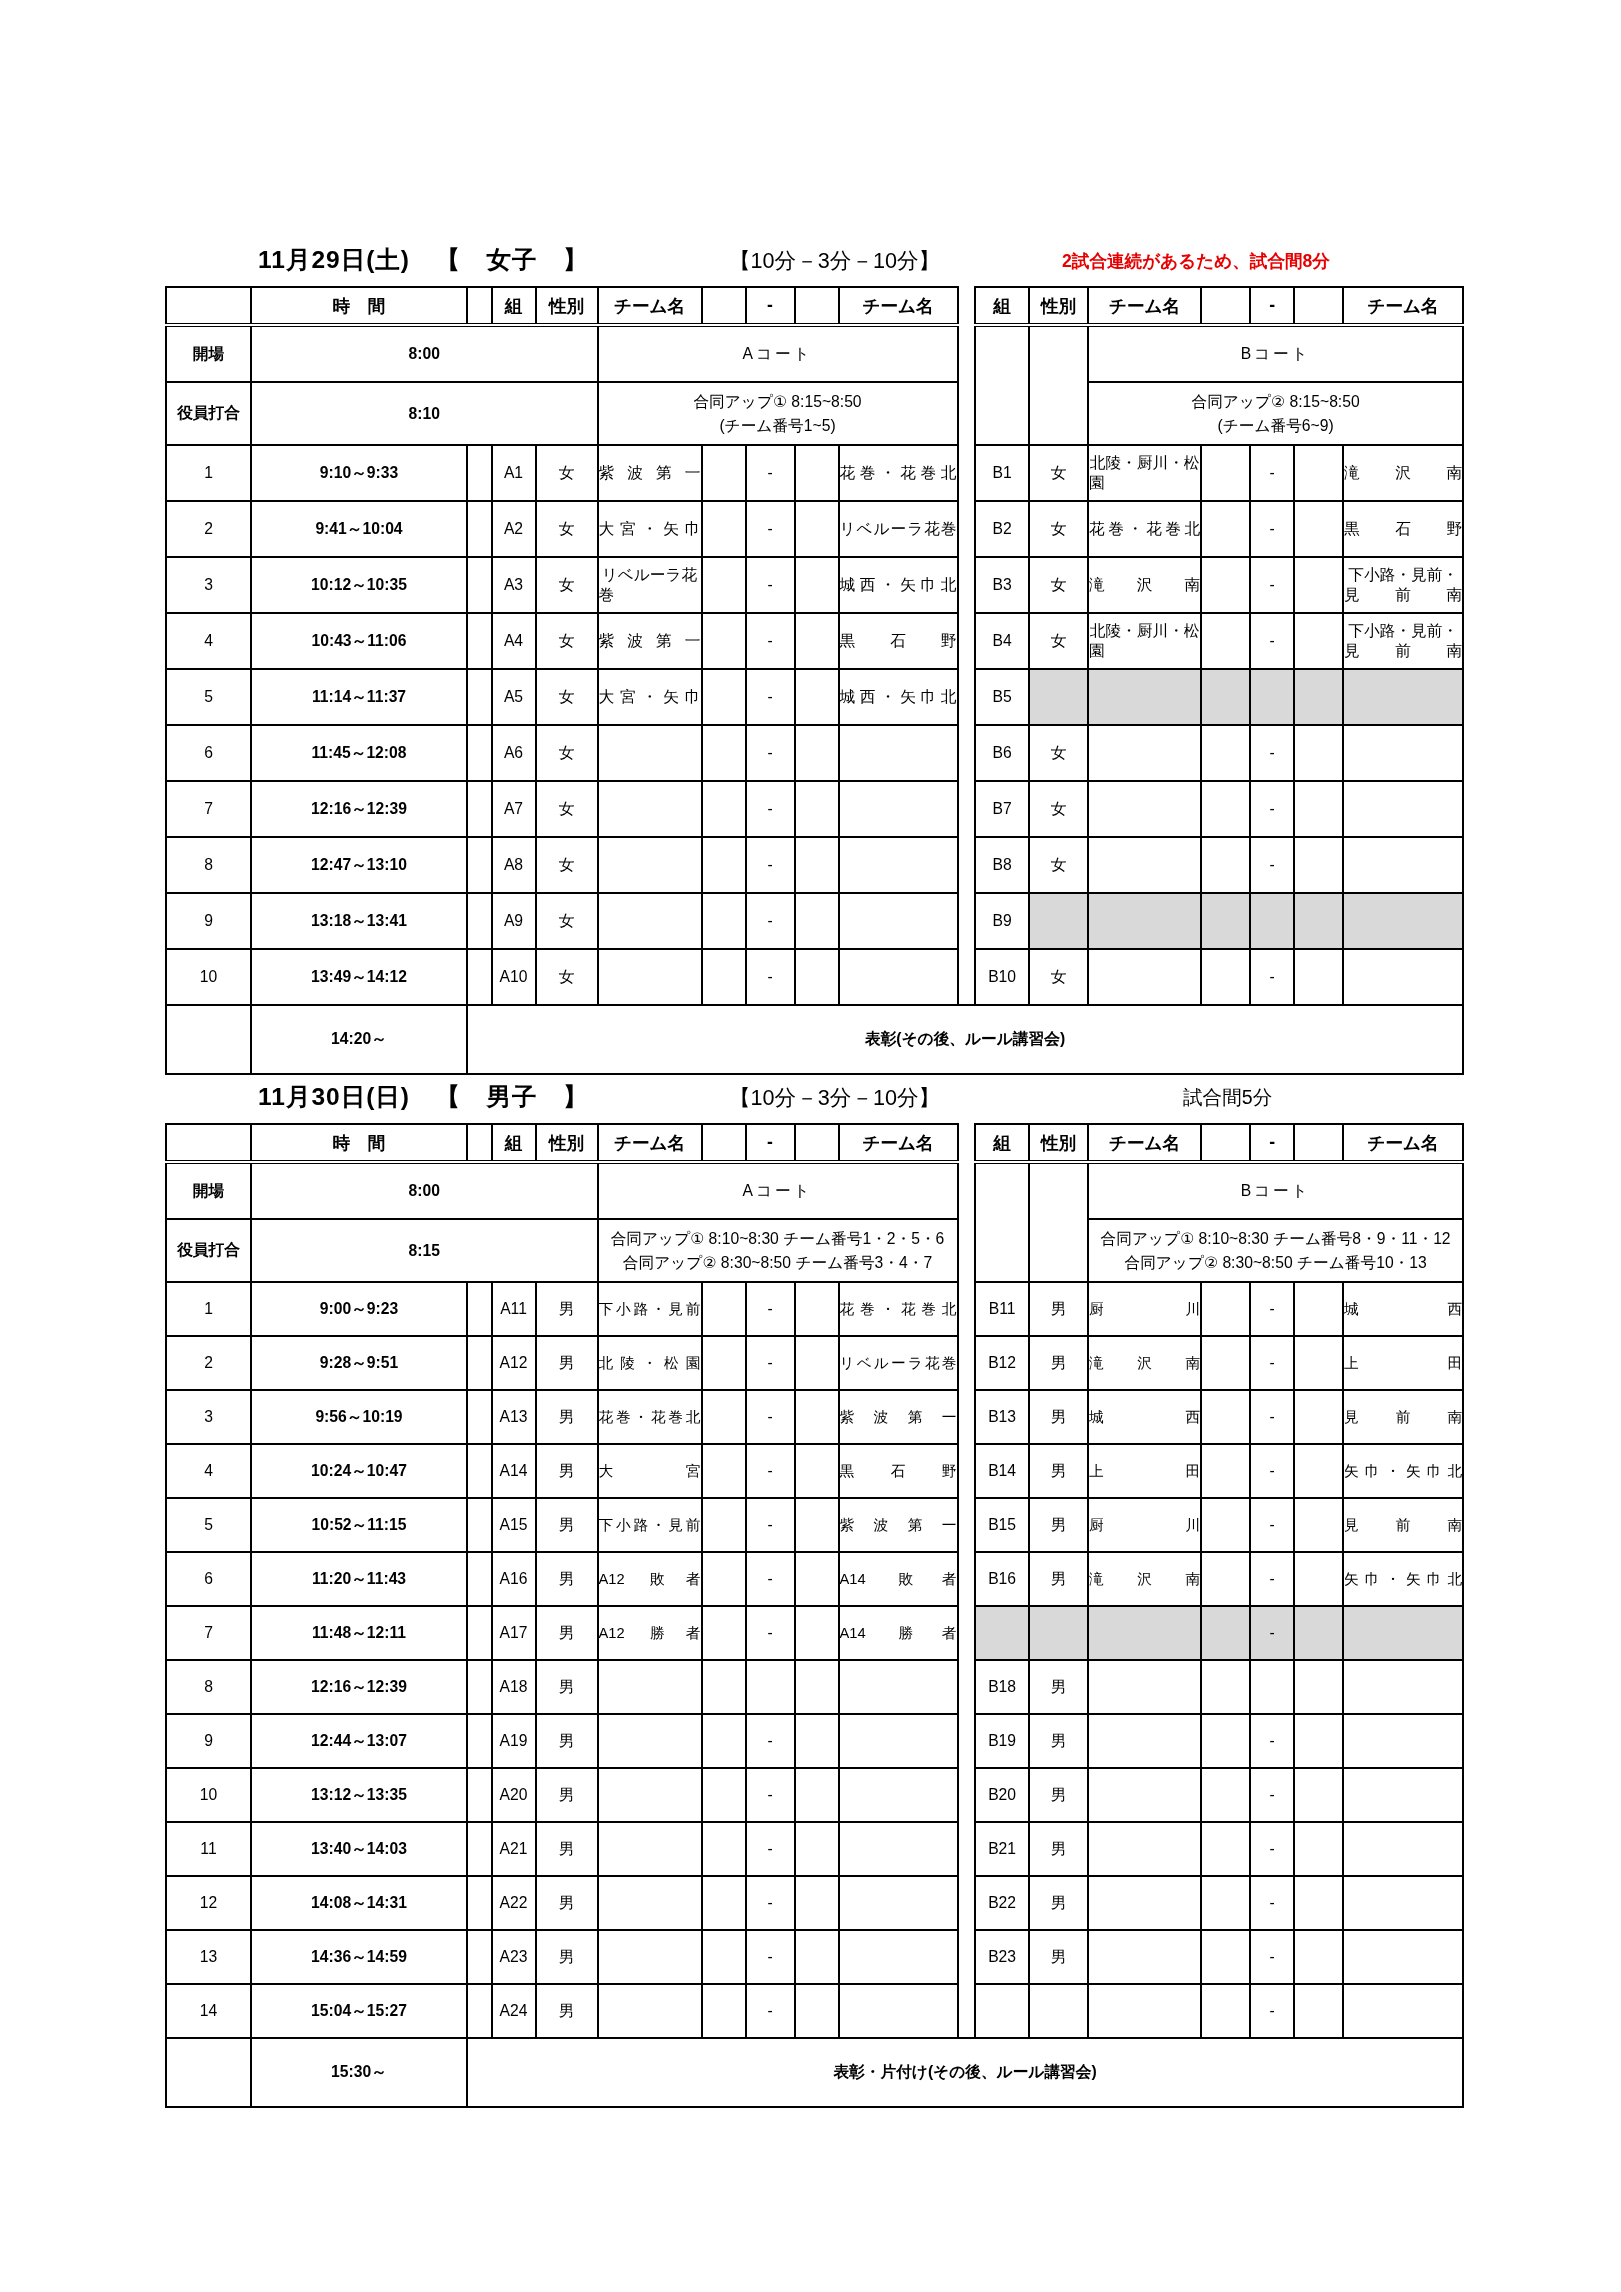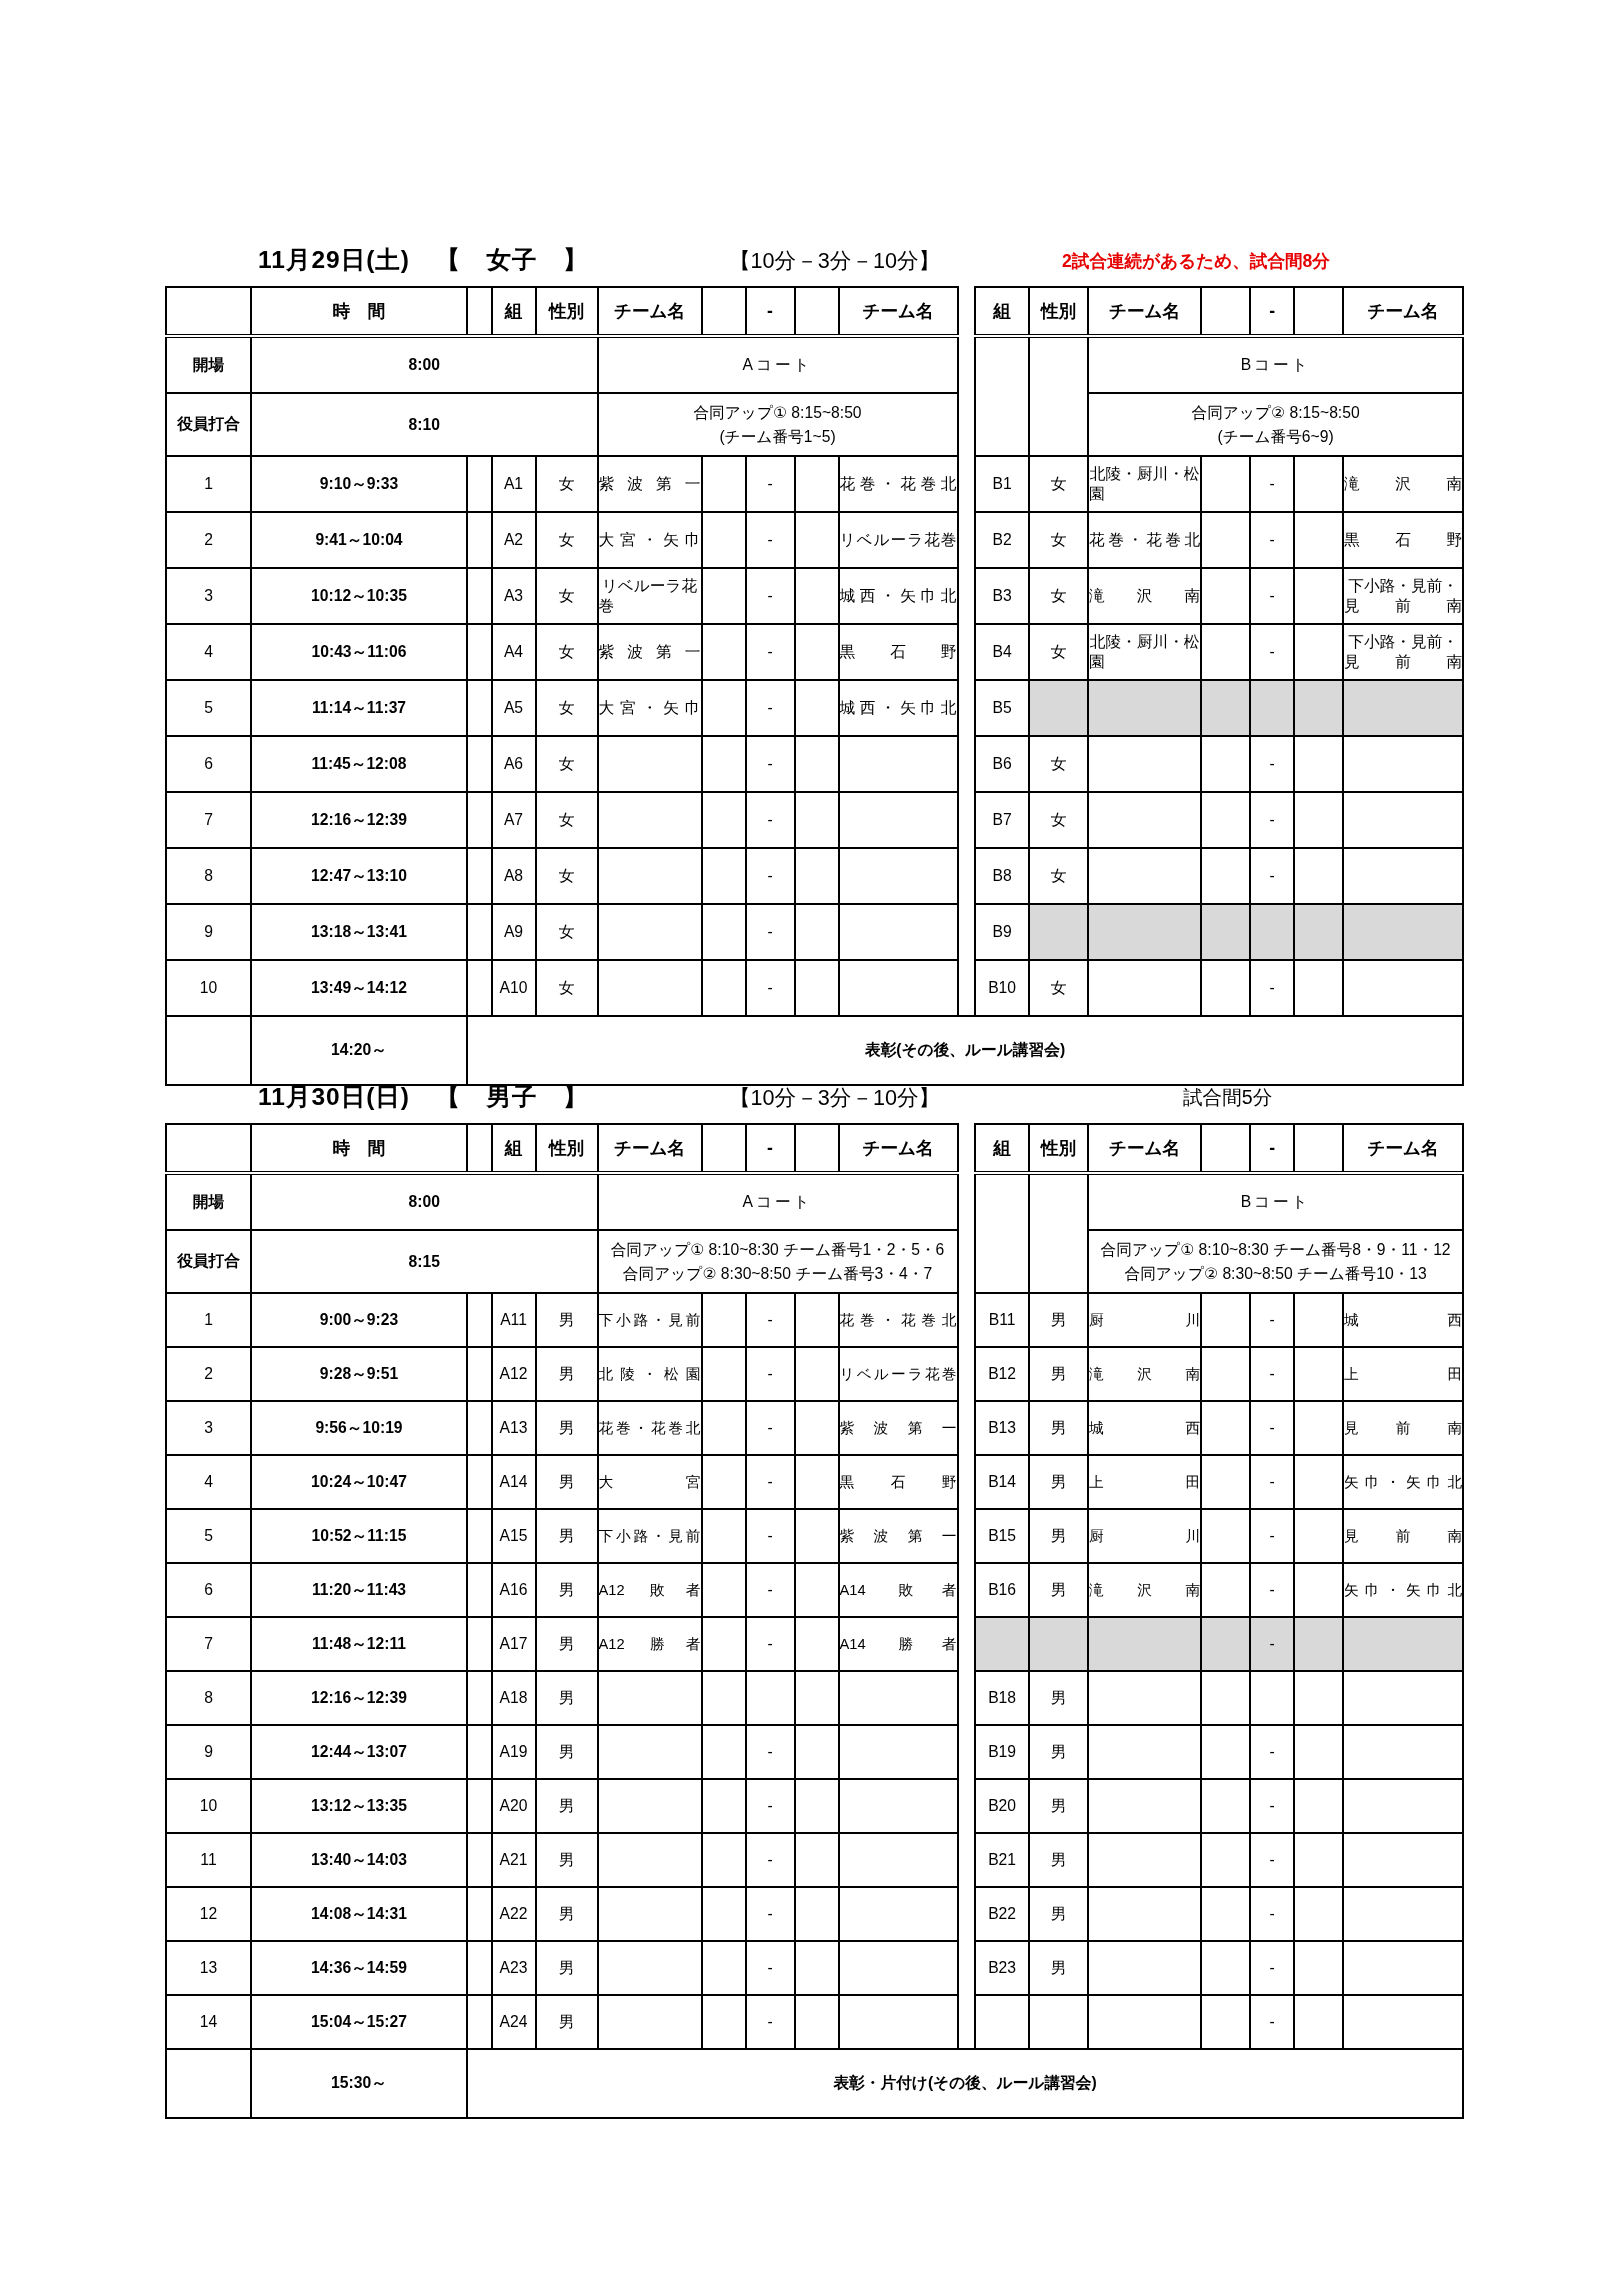--- a/index.html
+++ b/index.html
@@ -16,21 +16,21 @@
 
   table.sched{border-collapse:collapse;table-layout:fixed;width:1296px;}
   table.sched td{border:2px solid #000;text-align:center;vertical-align:middle;
                  padding:0;overflow:hidden;font-size:15.7px;}
   td.gap{border:none !important;background:#fff;}
   
   td.bl{border-left:4.9px solid #000;}  td.br{border-right:4.9px solid #000;}
   td.bt{border-top:4.9px solid #000;}   td.bb{border-bottom:4.9px solid #000;margin-top:38px;}
   tr.r-head td{font-weight:bold;font-size:17.6px;border-bottom:4.9px double #000;}
   tr.r-head td.gap{border-bottom:none !important;}
-  tr.r-head{height:49px;}
+  tr.r-head{height:38px;}
   tr.r-court{height:57px;}
   tr.r-warm{height:63px;}
   table.t-women tr.r-match{height:56px;}
   table.t-men  tr.r-match{height:54px;}
   tr.r-close{height:69px;}
   .c-no{font-size:29px;}
   .c-time{font-size:22.5px;font-weight:bold;}
   .c-kumi,.c-sex{font-size:16.7px;}
   .c-team{font-size:15.7px;text-align:justify;text-align-last:justify;
           padding:2px 5.9px;line-height:1.25;}

